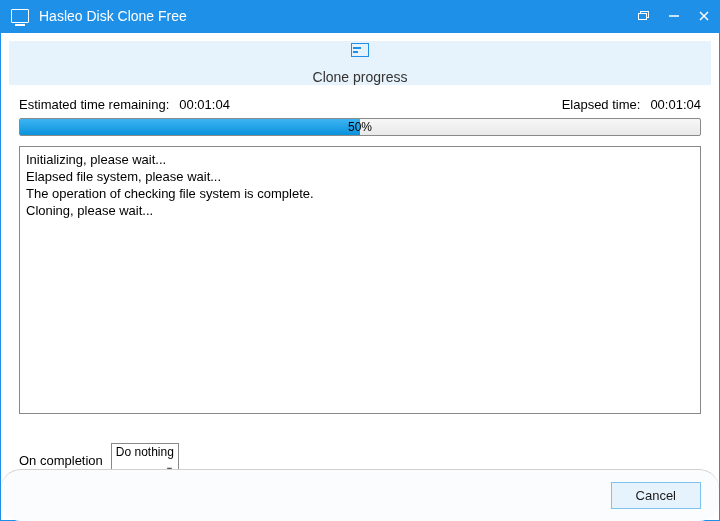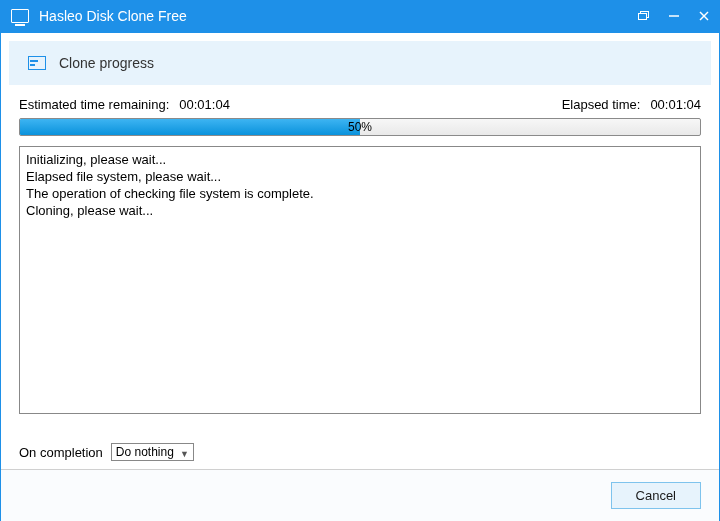--- a/index.html
+++ b/index.html
@@ -56,20 +56,21 @@
       color: #fff;
     }
     .subheader {
       background: #e7f3fc;
       height: 44px;
       display: flex;
       align-items: center;
       padding: 2px 18px;
       gap: 12px;
       margin: 8px;
+      flex-direction: column;
     }
     .subheader .prog-icon {
       width: 20px;
       height: 20px;
       display: flex;
       align-items: center;
       justify-content: center;
     }
     .subheader .prog-icon-box {
       width: 18px;
@@ -156,37 +157,39 @@
     }
     .completion-select {
       border: 1px solid #888;
       padding: 1px 4px;
       font-size: 12px;
       display: flex;
       align-items: flex-end;
       gap: 6px;
       background: #fff;
       cursor: pointer;
+      flex-direction: column;
     }
     .completion-select .chev {
       font-size: 9px;
       color: #555;
     }
     .footer {
       position: absolute;
       bottom: 0;
       left: 1px;
       right: 1px;
       height: 52px;
       border-top: 1px solid #d0d0d0;
       display: flex;
       justify-content: flex-end;
       align-items: center;
       padding: 0 18px;
       background: #fafcfe;
+      border-radius: 20px;
     }
     .cancel-btn {
       background: #e7f3fc;
       border: 1px solid #7ec3ed;
       color: #1a1a1a;
       padding: 5px 24px;
       font-size: 13px;
       cursor: pointer;
     }
   </style>

